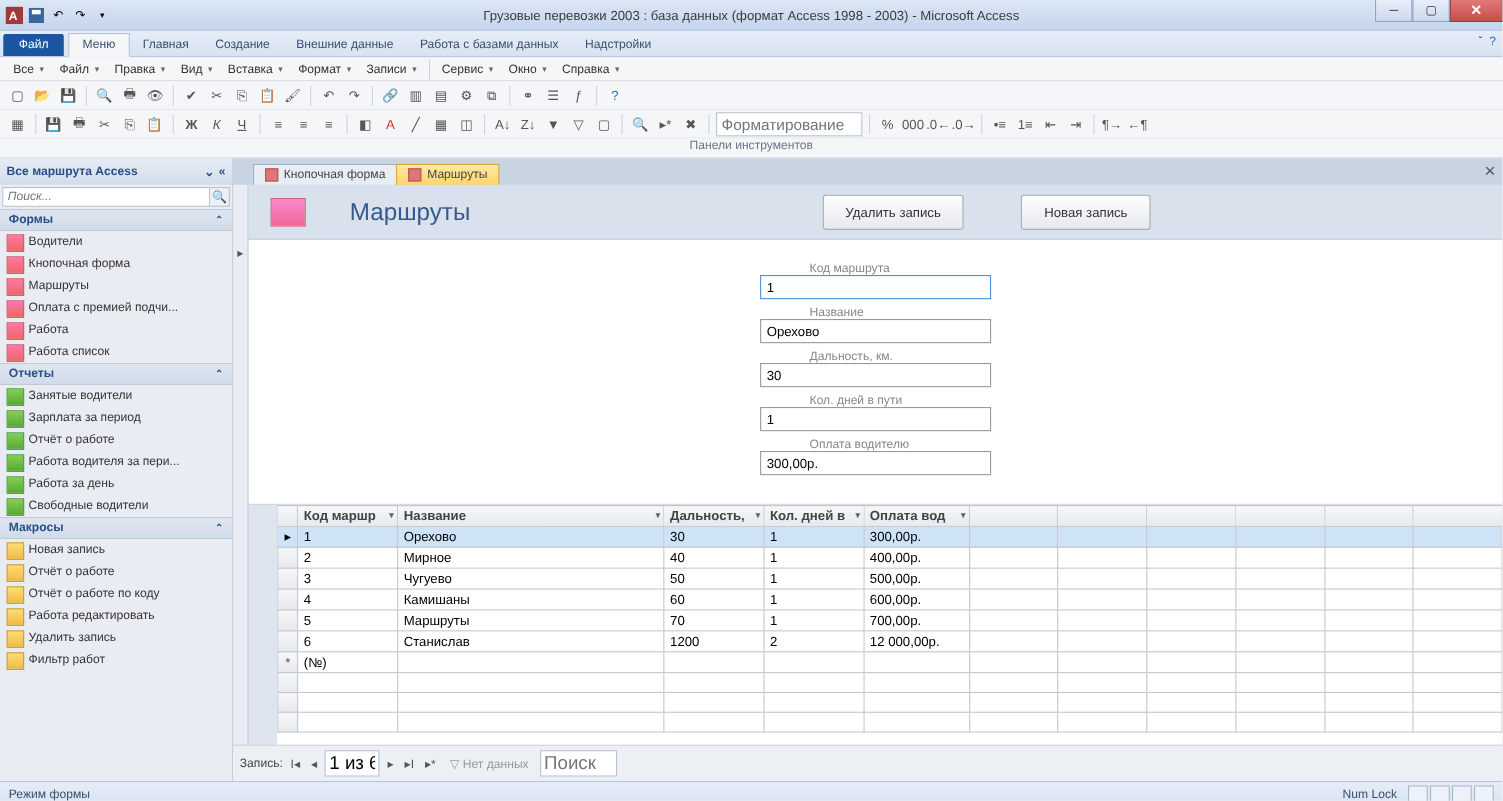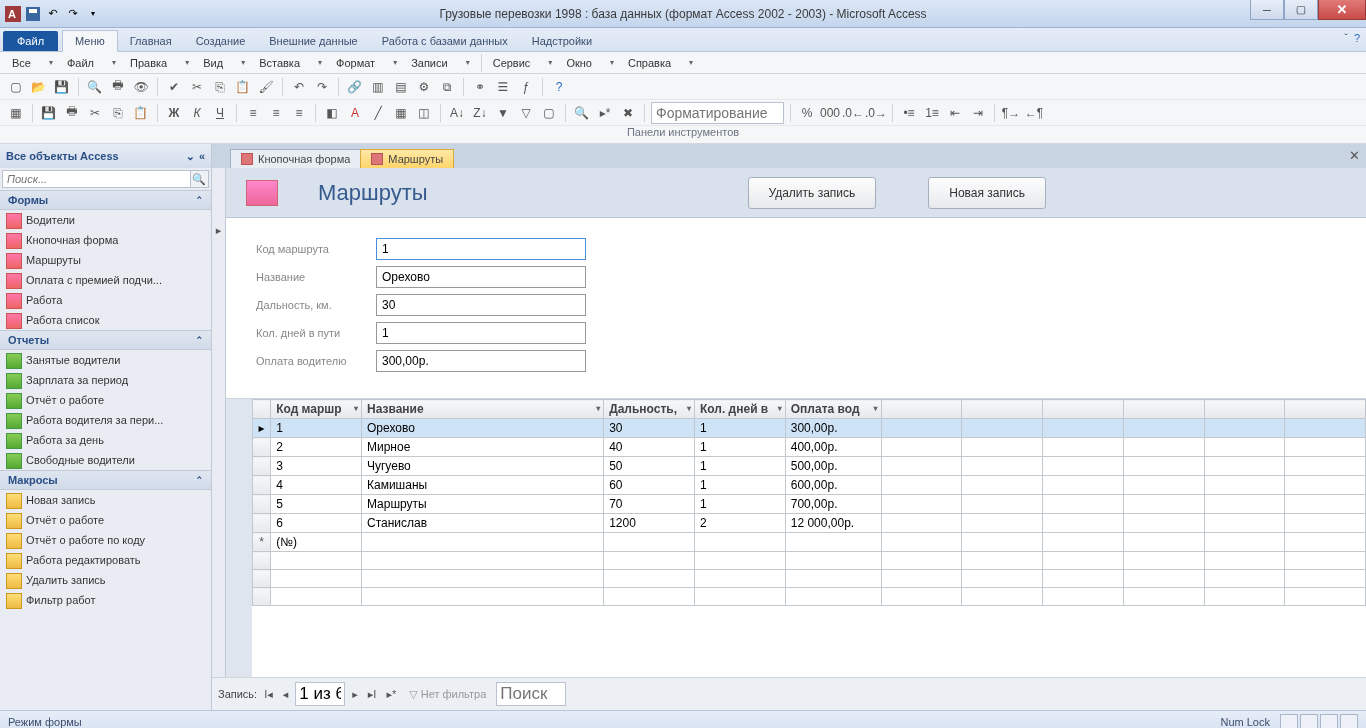--- a/index.html
+++ b/index.html
@@ -10,21 +10,21 @@
 .titletext{position:absolute;left:0;right:0;text-align:center;color:#3b3b3b;font-size:12px;pointer-events:none;}
 .winbtns{position:absolute;right:0;top:0;display:flex;}
 .winbtn{width:34px;height:20px;background:linear-gradient(#e8eef8,#cdd9ec);border:1px solid #8fa6c7;border-top:none;display:flex;align-items:center;justify-content:center;font-size:11px;color:#333;}
 .winbtn.close{background:linear-gradient(#e07a78,#c94b47);color:#fff;width:48px;border-color:#963c39;font-weight:bold;font-size:13px;}
 .ribbonTabs{height:24px;background:linear-gradient(#e6edf7,#d7e2f1);display:flex;align-items:flex-end;padding-left:3px;border-bottom:1px solid #b6c5dc;position:relative;}
 .filetab{background:#1a57a0;color:#fff;padding:4px 14px;border-radius:2px 2px 0 0;margin-right:4px;}
 .rtab{padding:4px 12px;color:#3b4f6e;cursor:default;}
 .rtab.active{background:#f5f6f7;border:1px solid #b6c5dc;border-bottom:1px solid #f5f6f7;margin-bottom:-1px;}
 .helpicons{position:absolute;right:6px;top:4px;display:flex;gap:6px;color:#3b4f6e;}
 .menubar{height:22px;background:#f5f6f7;display:flex;align-items:center;padding:0 6px;gap:2px;border-bottom:1px solid #d0d6de;}
-.mitem{padding:2px 6px;color:#333;display:flex;align-items:center;gap:18px;}
+.mitem{padding:2px 6px;color:#333;display:flex;align-items:center;gap:5px;}
 .mitem .dd{font-size:8px;color:#666;}
 .toolrow{height:26px;background:#f5f6f7;display:flex;align-items:center;padding:0 6px;gap:3px;border-bottom:1px solid #e4e7ec;}
 .tb{width:20px;height:20px;display:flex;align-items:center;justify-content:center;color:#555;font-size:12px;border:1px solid transparent;}
 .sep{width:1px;height:18px;background:#cfd4db;margin:0 3px;}
 .toolcaption{height:18px;background:#f5f6f7;text-align:center;color:#6b7584;font-size:11px;border-bottom:1px solid #cfd7e2;}
 .workarea{display:flex;height:566px;}
 .navpane{width:212px;background:#e9edf3;border-right:1px solid #c2cad6;display:flex;flex-direction:column;}
 .navhead{height:24px;background:linear-gradient(#e6ecf5,#d3ddeb);display:flex;align-items:center;justify-content:space-between;padding:0 6px;color:#2a4e86;font-weight:bold;}
 .searchbox{display:flex;margin:2px;}
 .searchbox input{flex:1;border:1px solid #b8c2d1;padding:2px 4px;font-style:italic;color:#888;font-size:11px;}
@@ -40,21 +40,21 @@
 .doctabs{height:24px;background:#c9d4e3;display:flex;align-items:flex-end;padding-left:18px;gap:0;position:relative;}
 .dtab{padding:3px 10px;background:#e8edf4;border:1px solid #9fb0c7;border-bottom:none;display:flex;align-items:center;gap:5px;color:#444;margin-right:-1px;}
 .dtab.active{background:linear-gradient(#ffe9a6,#ffd56b);border-color:#d9a93e;}
 .dtab .ico{width:12px;height:12px;background:#d77;border:1px solid #b55;}
 .closex{position:absolute;right:6px;top:4px;color:#555;font-size:13px;}
 .formhdr{height:50px;background:#d9e1ed;display:flex;align-items:center;padding:0 20px;gap:40px;border-bottom:1px solid #b9c4d4;}
 .formhdr .ficon{width:32px;height:26px;background:linear-gradient(#f8c,#e69);border:1px solid #c67;}
 .formhdr h1{font-size:22px;color:#355a8e;font-weight:normal;}
 .hbtn{padding:8px 20px;background:linear-gradient(#fdfdfd,#e7e9ec);border:1px solid #a6afbc;border-radius:3px;color:#333;font-size:12px;}
 .formbody{background:#fff;padding:14px 30px 20px 30px;border-bottom:1px solid #cfd4db;}
-.frow{display:flex;align-items:center;margin:6px 0;}
+.frow{display:flex;align-items:center;margin:6px 0;flex-direction:column;}
 .frow label{width:120px;color:#888;}
 .frow input{width:210px;border:1px solid #999;padding:3px 5px;font-size:12px;}
 .datasheet{flex:1;background:#fff;overflow:auto;position:relative;margin-left:26px;}
 table.ds{border-collapse:collapse;width:100%;}
 table.ds th,table.ds td{border:1px solid #c3c8cf;padding:2px 5px;text-align:left;height:18px;font-size:12px;}
 table.ds th{background:linear-gradient(#f6f7f9,#e6e9ed);color:#444;position:relative;}
 table.ds th .dd{position:absolute;right:3px;top:4px;font-size:8px;color:#666;}
 table.ds .rowhdr{width:18px;background:linear-gradient(#f6f7f9,#e6e9ed);text-align:center;}
 table.ds tr.sel td{background:#cfe3f7;}
 table.ds tr.newrow .rowhdr{color:#555;}
@@ -84,21 +84,21 @@
     <div class="qat-icon">
         <svg width="14" height="14">
           <rect width="14" height="14" fill="#3a67a0"></rect>
           <rect x="3" y="2" width="8" height="4" fill="#fff"></rect>
         </svg>
       </div>
     <div class="qat-icon">↶</div>
     <div class="qat-icon">↷</div>
     <div class="qat-icon" style="font-size:8px;">▾</div>
   </div>
-  <div class="titletext">Грузовые перевозки 1998 : база данных (формат Access 2002 - 2003)  -  Microsoft Access</div>
+  <div class="titletext">Грузовые перевозки 2003 : база данных (формат Access 1998 - 2003)  -  Microsoft Access</div>
   <div class="winbtns">
     <div class="winbtn">─</div>
     <div class="winbtn">▢</div>
     <div class="winbtn close">✕</div>
   </div>
 </div>
 
 <div class="ribbonTabs">
   <div class="filetab">Файл</div>
   <div class="rtab active">Меню</div>
@@ -235,21 +235,21 @@
   <div class="sep"></div>
   <div class="tb">¶→</div>
   <div class="tb">←¶</div>
 </div>
 <div class="toolcaption">Панели инструментов</div>
 
 <div class="workarea">
 
   <div class="navpane">
     <div class="navhead">
-      <span>Все объекты Access</span>
+      <span>Все маршрута Access</span>
       <span style="display:flex;gap:4px;">
           <span>⌄</span>
           <span>«</span>
         </span>
     </div>
     <div class="searchbox">
       <input placeholder="Поиск..." style="">
       <div class="sbtn">🔍</div>
     </div>
     <div class="navscroll" id="navscroll">
@@ -497,21 +497,21 @@
     </div>
 
     <div class="recnav">
       <span>Запись:</span>
       <span class="rn">I◂</span>
       <span class="rn">◂</span>
       <input value="1 из 6" style="">
       <span class="rn">▸</span>
       <span class="rn">▸I</span>
       <span class="rn">▸*</span>
-      <span style="margin:0 6px;color:#999;">▽ <span>Нет фильтра</span></span>
+      <span style="margin:0 6px;color:#999;">▽ <span>Нет данных</span></span>
       <input class="srch" placeholder="Поиск" style="">
     </div>
   </div>
 </div>
 
 <div class="statusbar">
   <span>Режим формы</span>
   <span style="display:flex;align-items:center;gap:10px;">
     <span>Num Lock</span>
     <span class="viewbtns">

